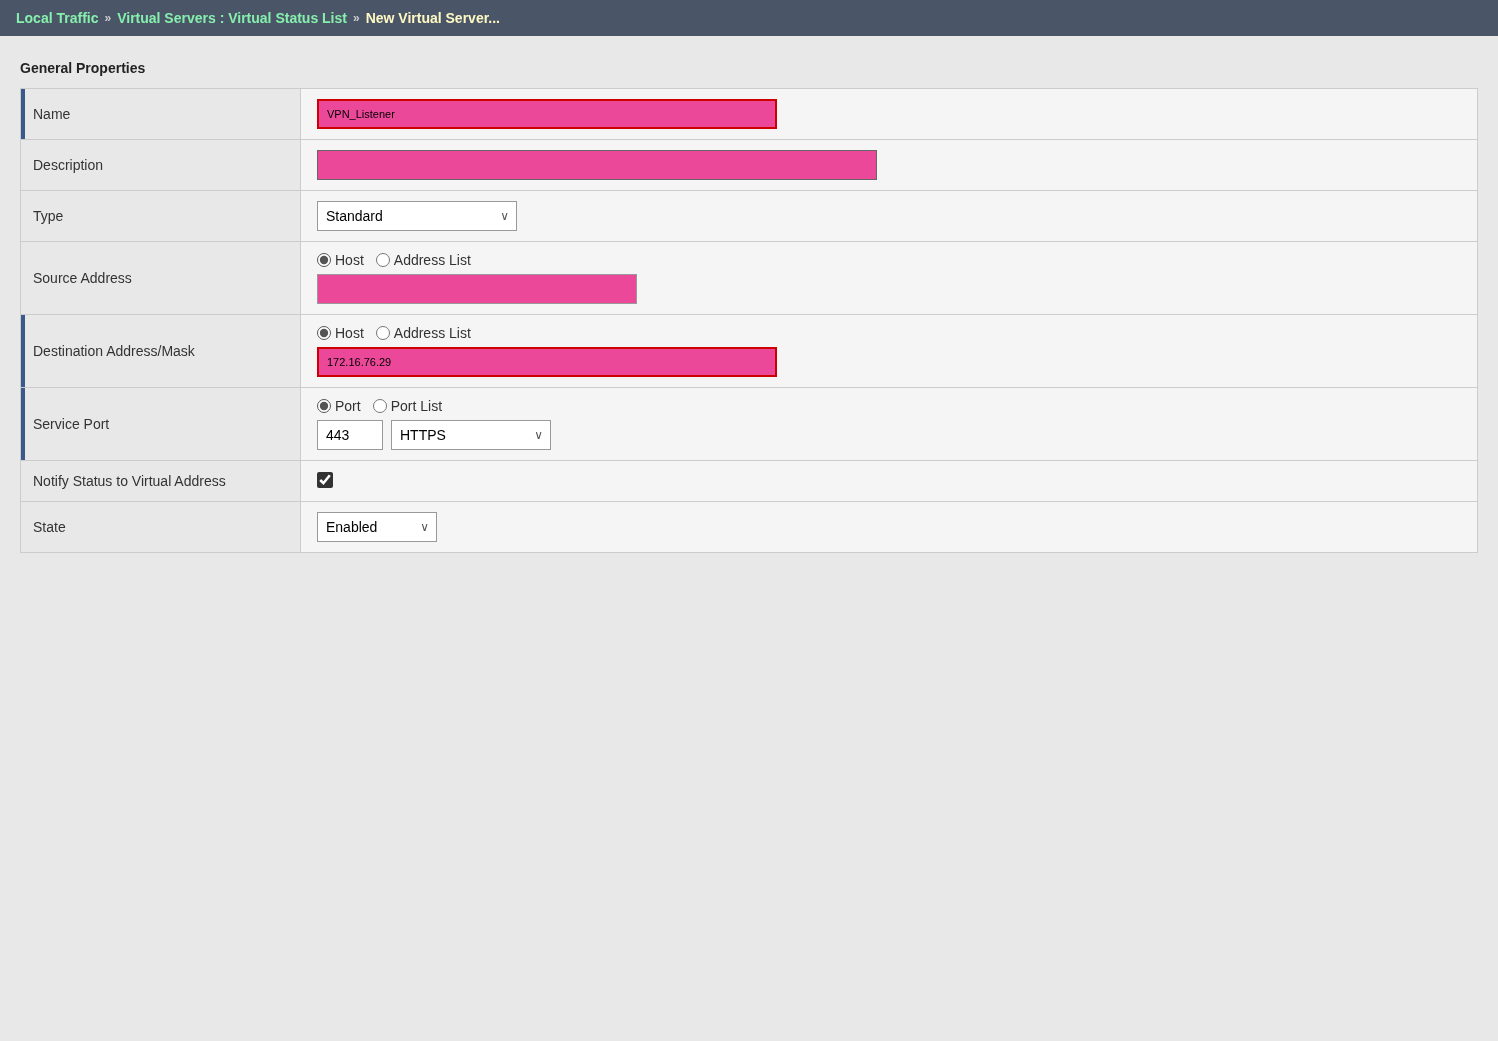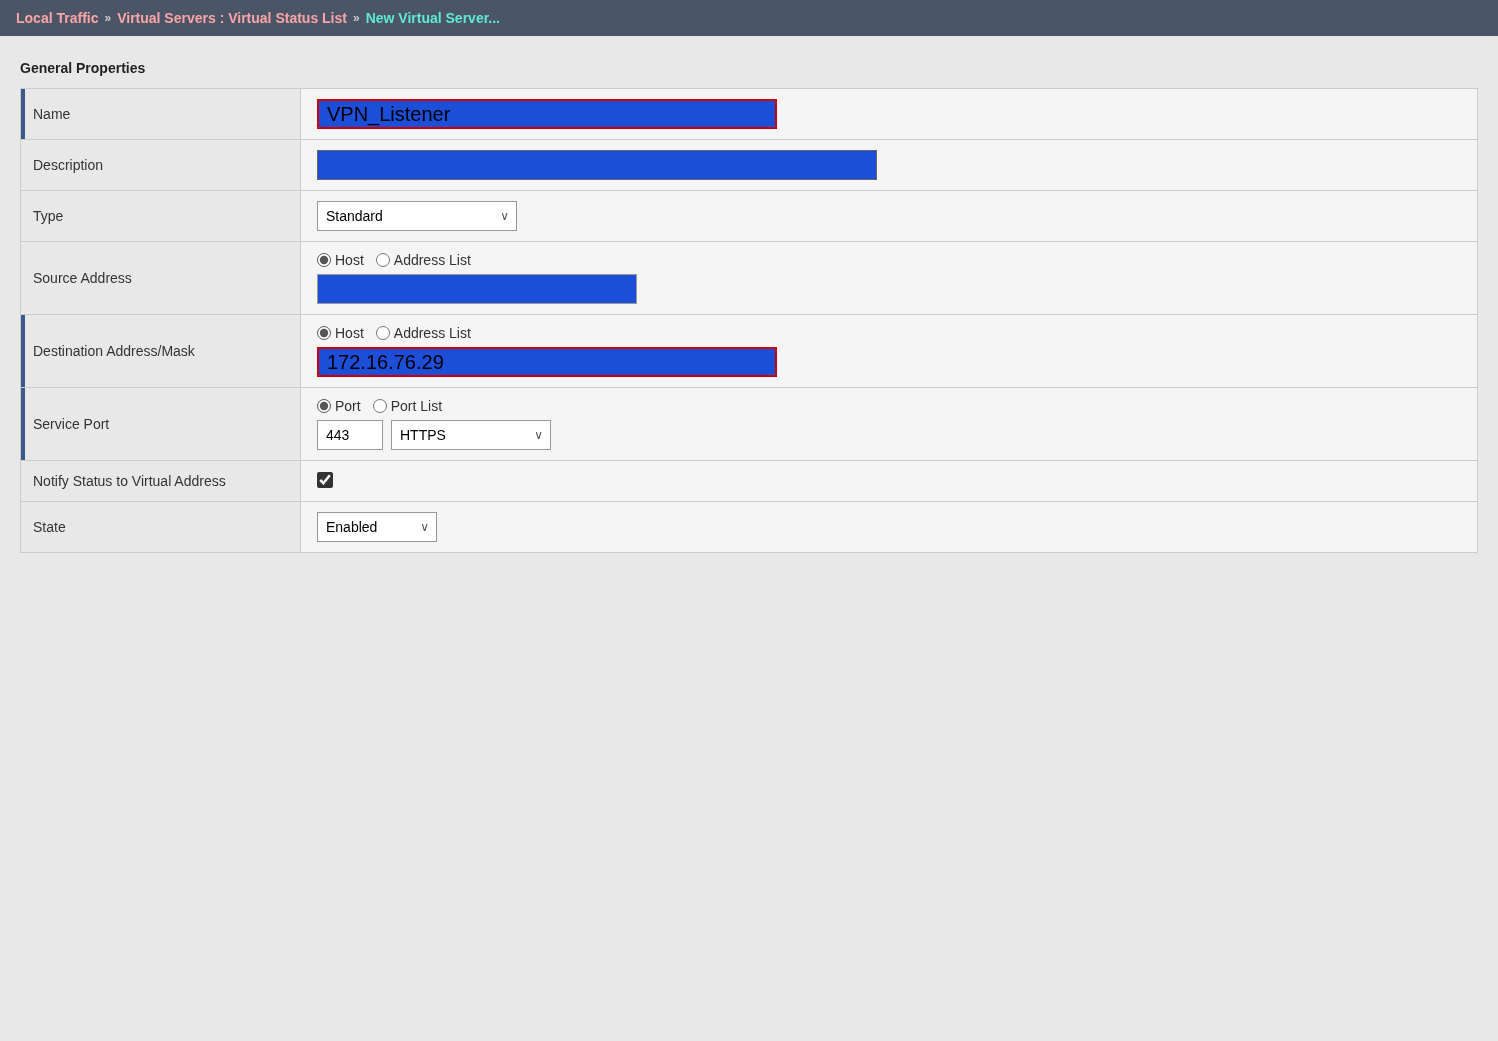--- a/index.html
+++ b/index.html
@@ -14,28 +14,28 @@
       background: #4a5568;
       padding: 10px 16px;
       color: #fff;
       font-size: 14px;
       font-weight: bold;
       display: flex;
       align-items: center;
       gap: 6px;
     }
     .breadcrumb-bar .crumb-normal {
-      color: #fca5a5;
+      color: #86efac;
     }
     .breadcrumb-bar .crumb-sep {
       color: #ccc;
       font-size: 12px;
     }
     .breadcrumb-bar .crumb-highlight {
-      color: #5eead4;
+      color: #fef9c3;
     }
 
     .page-content {
       padding: 24px 20px;
       background: #e8e8e8;
     }
 
     .section-title {
       font-size: 14px;
       font-weight: bold;
@@ -87,22 +87,22 @@
       padding: 10px 16px;
       background: #f5f5f5;
       vertical-align: middle;
     }
 
     .text-input {
       width: 460px;
       height: 30px;
       padding: 4px 8px;
       border: 1px solid #999;
-      background: #1d4ed8;
-      font-size: 20px;
+      background: #ec4899;
+      font-size: 11px;
     }
 
     .text-input.name-input {
       border: 2px solid #cc0000;
     }
 
     .text-input.destination-input {
       border: 2px solid #cc0000;
       width: 460px;
     }

